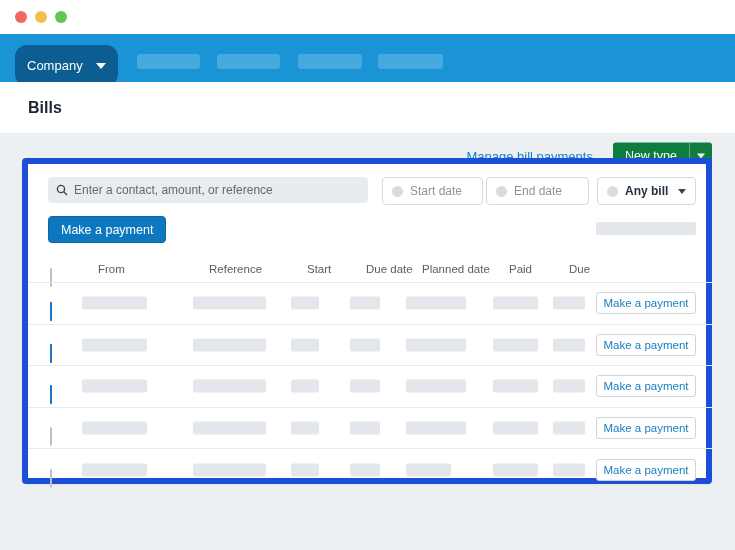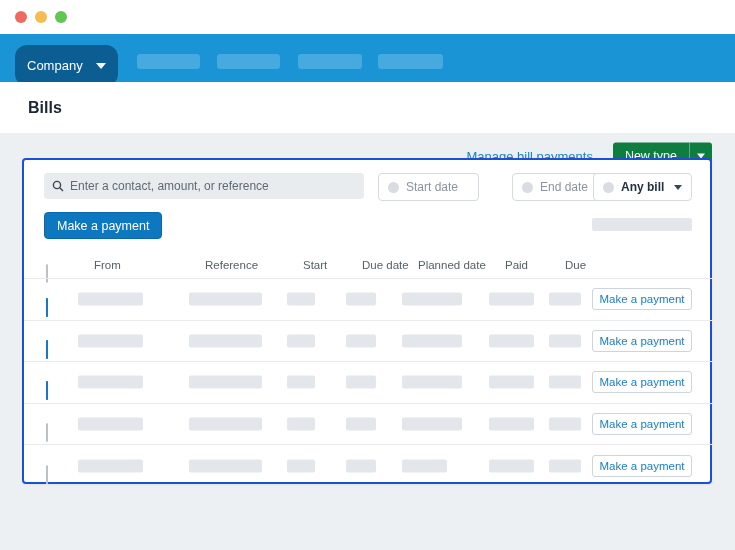--- a/index.html
+++ b/index.html
@@ -28,31 +28,31 @@
   .page-title { position:absolute; left:28px; top:50%; transform:translateY(-50%); font-size:16px; font-weight:bold; color:#1c2733; }
   .header-right { position:absolute; right:23px; top:50%; transform:translateY(-50%); display:flex; align-items:center; gap:20px;margin-top:48px; }
   .manage-link { color:#1583c7; font-size:13px; text-decoration:none; cursor:pointer; }
   .new-bill { display:flex; align-items:stretch; height:27px; background:#0e7d3f; border-radius:3px; overflow:hidden; cursor:pointer; }
   .new-bill-main { display:flex; align-items:center; padding:0 12px; color:#ffffff; font-size:12.5px; }
   .new-bill-caret { display:flex; align-items:center; justify-content:center; width:23px; border-left:1px solid rgba(255,255,255,0.35); }
   .new-bill-caret .caret-down { border-left-width:4px; border-right-width:4px; border-top-width:5px; }
 
   
   .card { position:absolute; left:22px; top:158px; width:690px; height:326px; background:#ffffff;
-    border:2px solid #1d4ed8; border-radius:4px; box-shadow:0 1px 2px rgba(30,40,50,0.05); }
+    border:6px solid #1d4ed8; border-radius:4px; box-shadow:0 1px 2px rgba(30,40,50,0.05); }
 
   
   .search-box { position:absolute; left:20px; top:13px; width:320px; height:26px; background:#e9ecee; border-radius:4px;
     display:flex; align-items:center; padding:0 8px; }
   .search-box svg { flex:0 0 auto; margin-right:6px; }
   .search-input { border:none; outline:none; background:transparent; width:100%; font-size:12px; color:#2b3640; font-family:"Liberation Sans", sans-serif; }
   .search-input::placeholder { color:#5f6a74; }
   .filter-box { position:absolute; top:13px; height:28px; background:#ffffff; border:1px solid #d5dade; border-radius:4px;
     display:flex; align-items:center; padding:0 9px; gap:7px; cursor:pointer; }
-  .f-start { left:354px; width:101px; } .f-end { left:488px; width:111px; } .f-type { left:569px; width:99px; }
+  .f-start { left:354px; width:101px; } .f-end { left:458px; width:103px; } .f-type { left:569px; width:99px; }
   .dot-icon { width:11px; height:11px; border-radius:50%; background:#d9dde1; flex:0 0 auto; }
   .filter-label { font-size:12px; color:#8a939c; white-space:nowrap; }
   .f-type .filter-label { color:#22313f; font-weight:bold; font-size:12px; }
   .f-type .caret-down { margin-left:auto; border-top-color:#3a4750; border-left-width:4px; border-right-width:4px; border-top-width:5px; }
 
   
   .btn-primary { position:absolute; left:20px; top:52px; height:27px; padding:0 12px; background:#0d78bf; border:1px solid #0a67aa;
     border-radius:4px; color:#ffffff; font-size:12.5px; font-family:"Liberation Sans", sans-serif; cursor:pointer; }
   .top-placeholder { position:absolute; left:568px; top:58px; width:100px; height:13px; background:#e3e6ea; border-radius:2px; }
 

